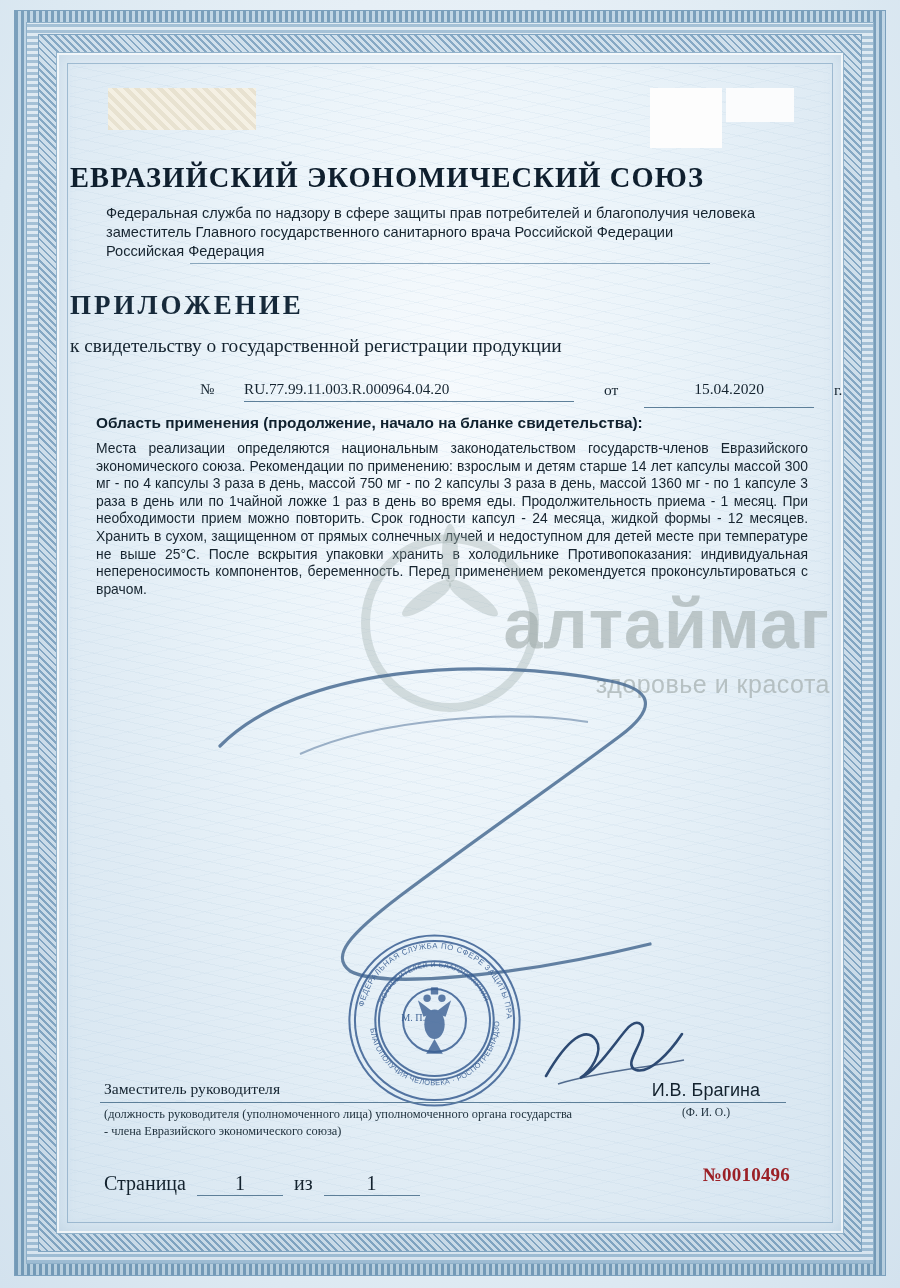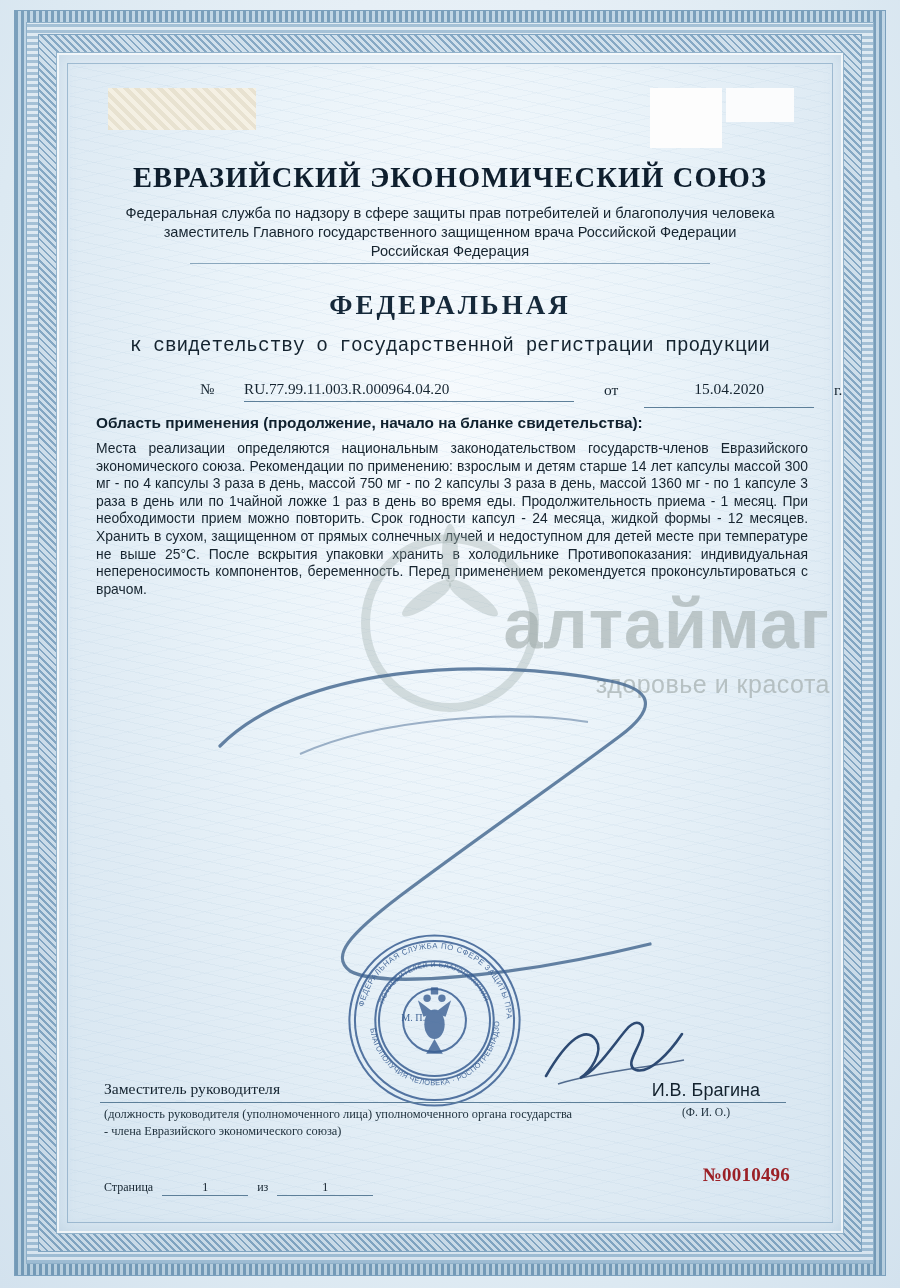--- a/index.html
+++ b/index.html
@@ -108,21 +108,20 @@
     width: 68px;
     height: 34px;
     background: #fbfcfd;
   }
 
   .header-block {
     position: absolute;
     left: 0;
     right: 0;
     top: 96px;
-    text-align: center;
   }
   .eaeu-title {
     font-family: "Liberation Serif", serif;
     font-size: 28.5px;
     letter-spacing: 1.1px;
     font-weight: 700;
     color: #0f1f2e;
     white-space: nowrap;
   }
   .authority {
@@ -148,21 +147,21 @@
   .doc-type {
     margin-top: 26px;
     font-family: "Liberation Serif", serif;
     font-size: 27px;
     font-weight: 700;
     letter-spacing: 3px;
     color: #16293a;
   }
   .doc-sub {
     margin-top: 14px;
-    font-family: Liberation Mono, monospace;
+    font-family: Liberation Serif, serif;
     font-size: 19.4px;
     color: #14232f;
   }
 
   
   .numline {
     position: absolute;
     left: 34px;
     right: 34px;
     top: 312px;
@@ -328,21 +327,21 @@
     font-family: "Liberation Serif", serif;
     font-size: 11.6px;
     color: #21333f;
   }
 
   .page-line {
     position: absolute;
     left: 12px;
     bottom: 6px;
     font-family: "Liberation Serif", serif;
-    font-size: 12px;
+    font-size: 20px;
     color: #13222e;
   }
   .page-line .pl-lbl { display: inline-block; }
   .page-line .pl-num {
     display: inline-block;
     width: 86px;
     text-align: center;
     border-bottom: 1px solid #5d7f99;
     margin: 0 6px;
   }
@@ -380,25 +379,25 @@
   <div class="content">
 
     <div class="micro-strip"></div>
     <div class="blank-box-1"></div>
     <div class="blank-box-2"></div>
 
     <div class="header-block">
       <div class="eaeu-title">ЕВРАЗИЙСКИЙ ЭКОНОМИЧЕСКИЙ СОЮЗ</div>
       <div class="authority">
         <div>Федеральная служба по надзору в сфере защиты прав потребителей и благополучия человека</div>
-        <div>заместитель Главного государственного защищенном врача Российской Федерации</div>
+        <div>заместитель Главного государственного санитарного врача Российской Федерации</div>
         <div>Российская Федерация</div>
         <div class="note-rule"></div>
       </div>
-      <div class="doc-type">ФЕДЕРАЛЬНАЯ</div>
+      <div class="doc-type">ПРИЛОЖЕНИЕ</div>
       <div class="doc-sub">к свидетельству о государственной регистрации продукции</div>
     </div>
 
     <div class="numline">
       <span class="lbl-no">№</span>
       <span class="v-no">RU.77.99.11.003.R.000964.04.20</span>
       <span class="lbl-ot">от</span>
       <span class="v-date">15.04.2020</span>
       <span class="lbl-g">г.</span>
     </div>

